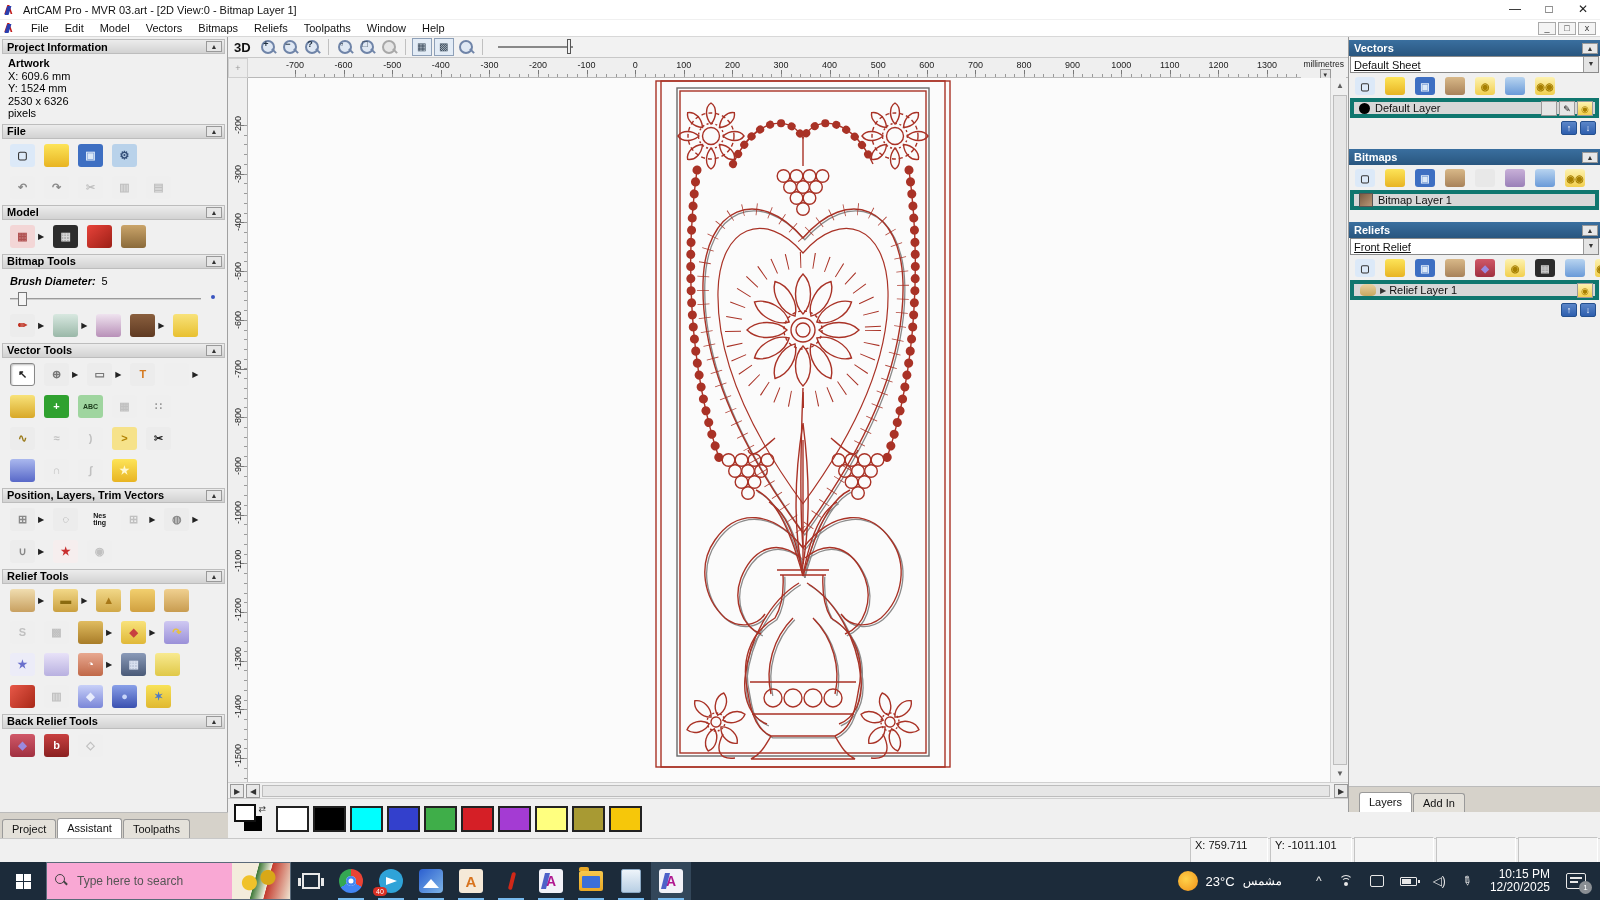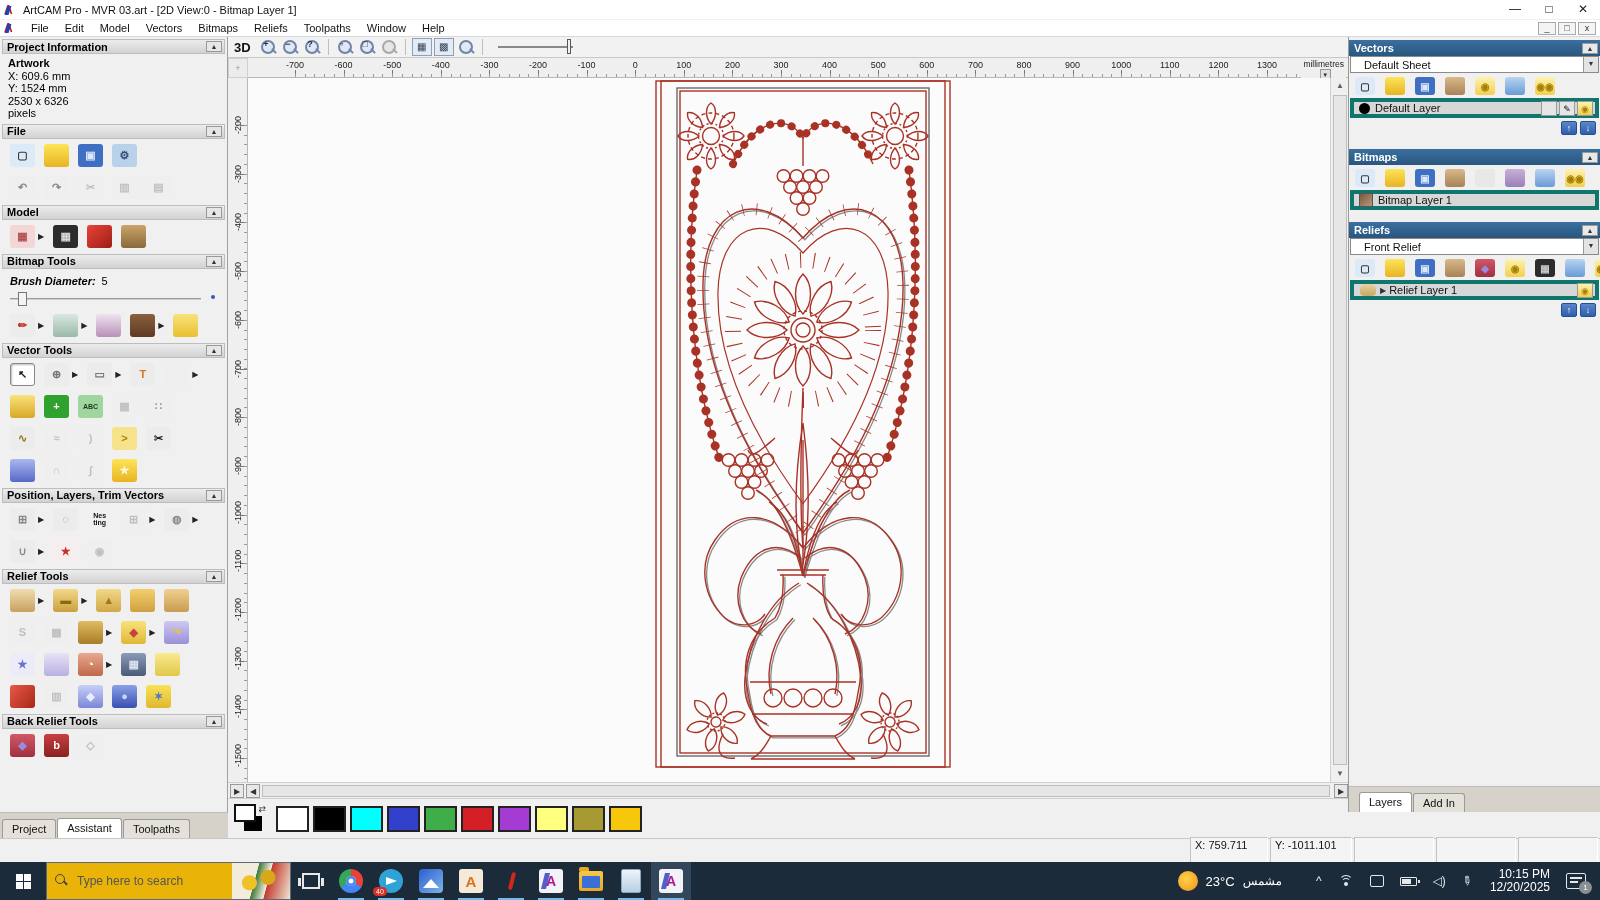--- a/index.html
+++ b/index.html
@@ -109,21 +109,21 @@
   #dual-swatch .swap { position:absolute; right:2px; top:0; font-size:9px; color:#333; }
   .swatch { width:33px; height:26px; border:2px solid #222; margin-right:4px; flex:none; }
 
   
   #right-panel { position:absolute; left:1348px; top:37px; width:252px; height:775px; background:#f0f0f0;
     border-left:1px solid #9a9a9a; }
   .rp-h { height:16px; background:linear-gradient(#3a6f9f,#29567f); display:flex; align-items:center; margin-top:3px; }
   .rp-h .rt { color:#fff; font-weight:bold; padding-left:5px; flex:1; }
   .rp-h .collapse-btn { background:#e8e8e8; }
   .rp-dd { height:17px; background:#fff; border:1px solid #8a8a8a; margin:0 1px; display:flex; align-items:center; }
-  .rp-dd .val { flex:1; padding-left:13px; color:#111; }
+  .rp-dd .val { flex:1; padding-left:3px; color:#111;text-decoration:underline; }
   .rp-dd .dd { width:15px; height:15px; background:#e4e4e4; border-left:1px solid #999; font-size:7px;
     text-align:center; line-height:14px; color:#333; }
   .rp-tools { display:flex; gap:10px; padding:4px 6px 3px 6px; align-items:center; }
   .rp-tools .ticon { width:20px; height:18px; font-size:10px; }
   .layer-row { height:20px; background:#d7d7d7; border:4px solid #0f766e; margin:0 1px; display:flex; align-items:center; }
   .layer-dot { width:11px; height:11px; border-radius:50%; background:#000; margin:0 5px; flex:none; }
   .layer-thumb { width:14px; height:14px; margin:0 5px; background:linear-gradient(135deg,#7a5a40,#b89878); border:1px solid #555; flex:none; }
   .layer-relief-ic { width:16px; height:12px; margin:0 4px 0 6px; background:linear-gradient(#e8d0a0,#c8a860); border-radius:40% 40% 30% 30%; flex:none; }
   .layer-name { flex:1; color:#111; }
   .mini-btn { width:16px; height:15px; border:1px solid #9a9a9a; background:#e6e6e6; margin-right:2px;
@@ -142,21 +142,21 @@
     background:#f4f4f4; margin-right:2px; padding:1px 4px; color:#111; }
   .st-fill { flex:1; border:none; background:none; }
   .st-x { width:78px; } .st-y { width:82px; } .st-e { width:80px; }
 
   
   #taskbar { position:absolute; left:0; top:862px; width:1600px; height:38px; background:#1c2b3a;
     display:flex; align-items:center; color:#fff; }
   #start { width:46px; height:38px; display:flex; align-items:center; justify-content:center; flex:none; }
   #start .wgrid { width:15px; height:15px; display:grid; grid-template-columns:7px 7px; grid-gap:1px; }
   #start .wgrid i { background:#fff; }
-  #searchbox { width:245px; height:38px; background:#eab308; display:flex; align-items:center; position:relative; flex:none; border:1px solid #5a6a7a; }
+  #searchbox { width:245px; height:38px; background:#f9a8d4; display:flex; align-items:center; position:relative; flex:none; border:1px solid #5a6a7a; }
   #searchbox .sglass { position:relative; width:14px; height:14px; margin:0 8px; }
   #searchbox .sglass::before{content:"";position:absolute;left:0;top:0;width:8px;height:8px;border:1.5px solid #444;border-radius:50%;}
   #searchbox .sglass::after{content:"";position:absolute;left:8px;top:8px;width:5px;height:1.5px;background:#444;transform:rotate(45deg);}
   #searchbox .ph { color:#555; font-size:12px; flex:1; }
   #searchbox .deco { width:58px; height:36px; flex:none;
     background:radial-gradient(circle at 30% 55%, #f0c22a 7px, rgba(240,194,42,0) 8px),
                radial-gradient(circle at 62% 40%, #d8a818 7px, rgba(216,168,24,0) 8px),
                linear-gradient(105deg,#f3ecdc 40%,#3f7a3a 41%,#f3ecdc 60%,#c43b2e 61%,#efe6d2); }
   .tb-app { position:relative; width:40px; height:38px; display:flex; align-items:center; justify-content:center; flex:none; }
   .tb-app.active { background:#33475a; }

